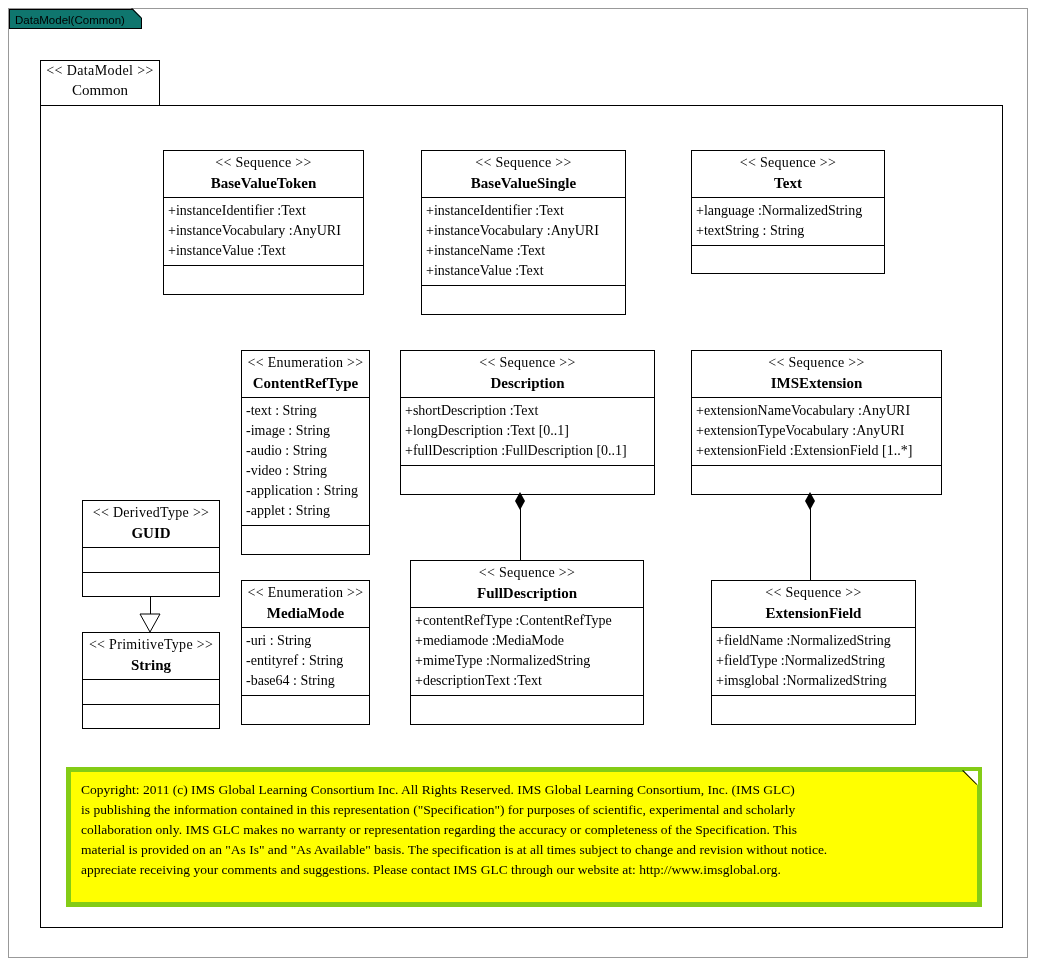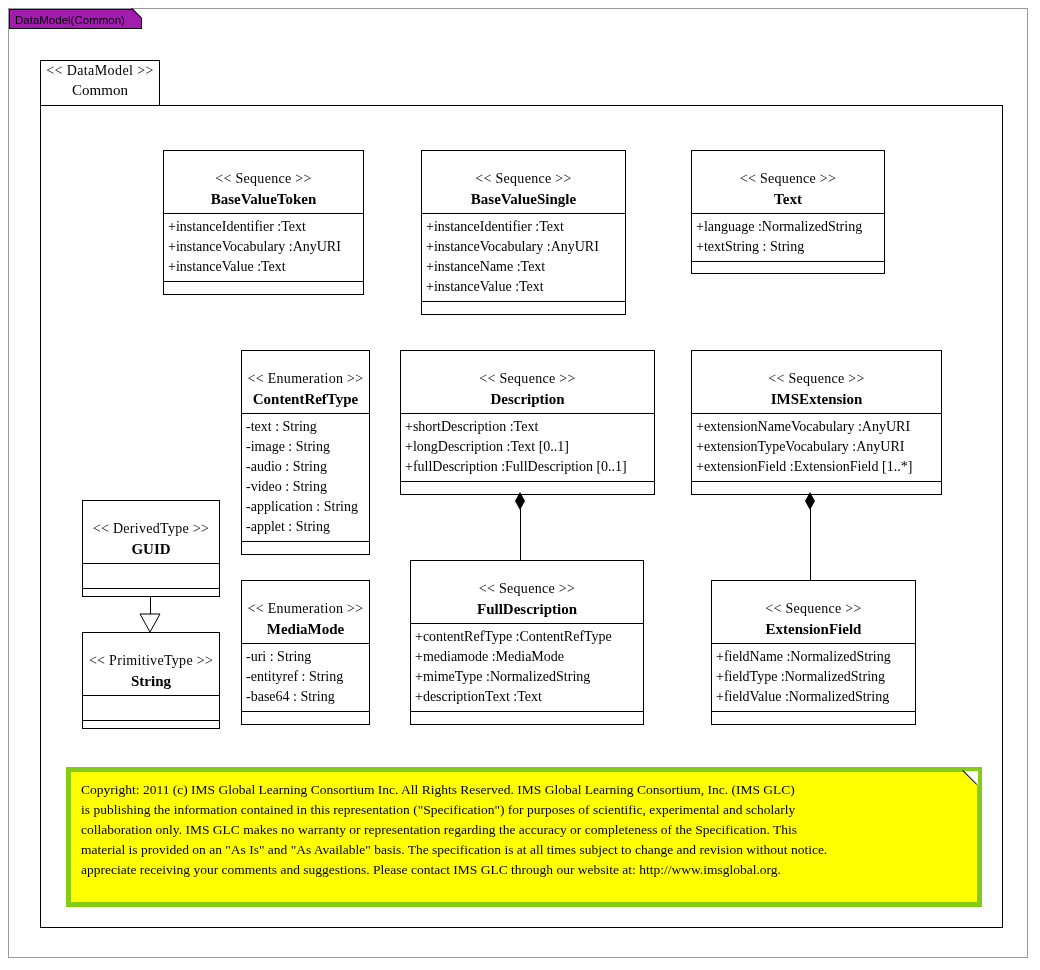--- a/index.html
+++ b/index.html
@@ -29,21 +29,21 @@
     border: 1px solid #999999;
     box-sizing: border-box;
   }
   .frame-tab {
     position: absolute;
     left: 9px;
     top: 9px;
     height: 20px;
     padding: 1px 16px 1px 5px;
     border: 1px solid #000000;
-    background: #a21caf;
+    background: #0f766e;
     font-family: "Liberation Sans", "DejaVu Sans", sans-serif;
     font-size: 11.5px;
     line-height: 18px;
     box-sizing: border-box;
     white-space: nowrap;
   }
   .frame-tab-corner {
     position: absolute;
     right: -1px;
     top: -1px;
@@ -110,21 +110,20 @@
   .cls .hdr {
     text-align: center;
     padding: 2px 2px 3px 2px;
     border-bottom: 1px solid #000000;
   }
   .cls .stereo {
     font-size: 14px;
     line-height: 20px;
     white-space: nowrap;
     letter-spacing: 0.3px;
-    margin-top: 16px;
   }
   .cls .nm {
     font-size: 15px;
     font-weight: bold;
     line-height: 21px;
     white-space: nowrap;
   }
   .cls .attrs {
     padding: 3px 4px 4px 4px;
     border-bottom: 1px solid #000000;
@@ -351,21 +350,21 @@
   <div class="diamond" style="left:515px; top:492px;"></div>
 
   <div class="cls" style="left:711px; top:580px; width:205px; height:145px;">
     <div class="hdr">
       <div class="stereo">&lt;&lt; Sequence &gt;&gt;</div>
       <div class="nm">ExtensionField</div>
     </div>
     <div class="attrs">
       <div class="attr">+fieldName :NormalizedString</div>
       <div class="attr">+fieldType :NormalizedString</div>
-      <div class="attr">+fieldValue  :NormalizedString</div>
+      <div class="attr">+imsglobal  :NormalizedString</div>
     </div>
     <div class="ops"></div>
   </div>
 
   <div class="edge vline" style="left:810px; top:495px; height:86px;"></div>
   <div class="diamond" style="left:805px; top:492px;"></div>
 
   <div class="note" style="left:66px; top:767px; width:916px; height:140px;">
     <span class="note-fold"></span>
     <div class="line">Copyright: 2011 (c) IMS Global Learning Consortium Inc.  All Rights Reserved.  IMS Global Learning Consortium, Inc. (IMS GLC)</div>

